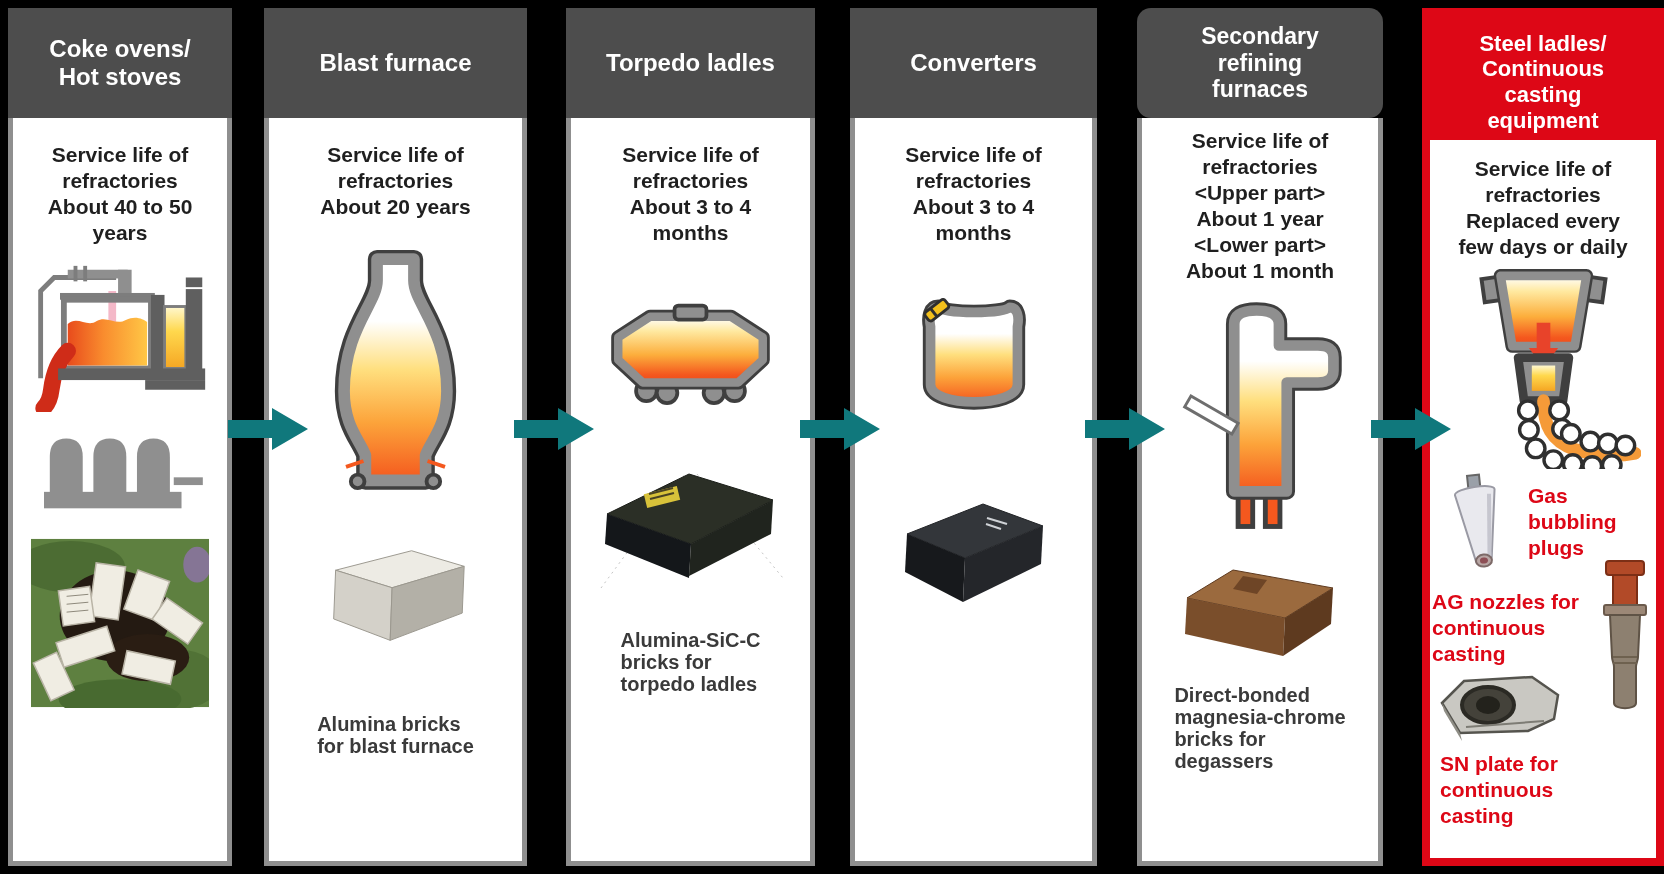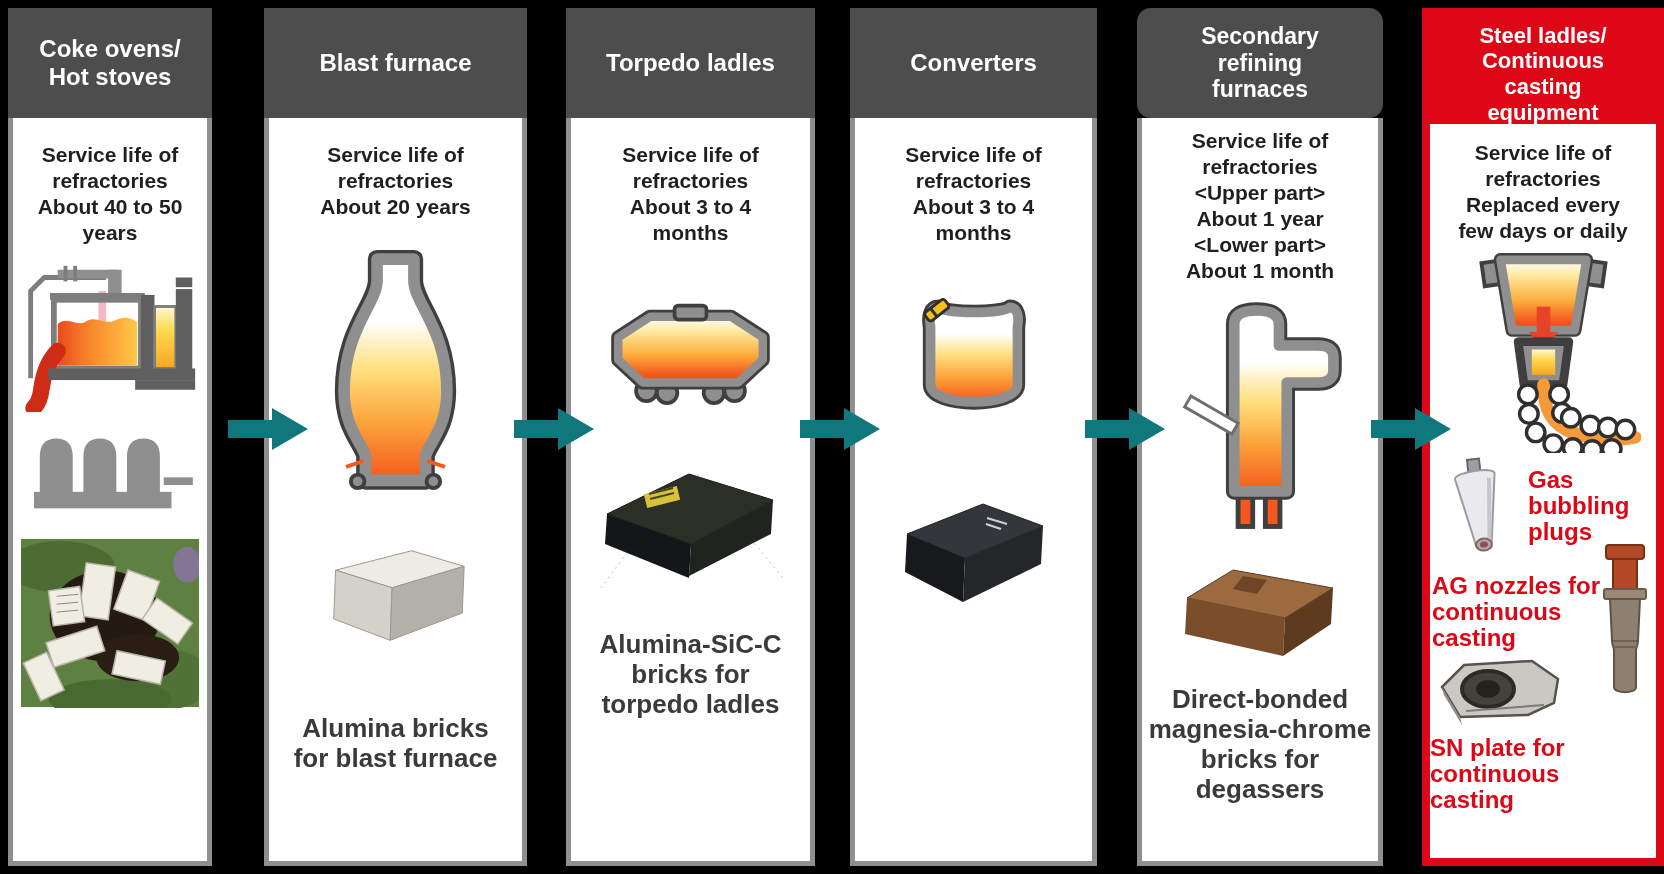--- a/index.html
+++ b/index.html
@@ -7,27 +7,27 @@
   .stage{position:relative;width:1664px;height:874px;background:#000;overflow:hidden;
          font-family:"Liberation Sans","DejaVu Sans",sans-serif;}
   .pre{white-space:pre-line;}
   .col{position:absolute;top:8px;height:858px;display:flex;flex-direction:column;}
   .hdr{height:110px;background:#4d4d4d;color:#ffffff;display:flex;align-items:center;
        justify-content:center;text-align:center;font-weight:bold;line-height:1.16;}
   .fs24{font-size:24px;} .fs23{font-size:23px;border-radius:14px;} .fs22{font-size:22px;}
   .body{flex:1;background:#ffffff;border:5px solid #8f8f8f;border-top:none;
         display:flex;flex-direction:column;align-items:center;overflow:hidden;}
   .col-red{background:#dd0716;padding:0 8px 8px 8px;}
-  .col-red .hdr{background:#dd0716;height:116px;padding-top:16px;}
+  .col-red .hdr{background:#dd0716;height:132px;padding-top:16px;}
   .col-red .body{border:none;}
   .life{margin-top:24px;font-size:21px;line-height:26px;font-weight:bold;color:#1f1f1f;text-align:center;}
-  .cap{font-size:26px;line-height:30px;font-weight:bold;color:#3a3a3a;text-align:center;}
+  .cap{font-size:20px;line-height:22px;font-weight:bold;color:#3a3a3a;}
   .arrow{position:absolute;top:406px;z-index:6;}
   .gallery{position:relative;width:100%;flex:1;}
-  .redlab{position:absolute;font-size:24px;line-height:26px;font-weight:bold;color:#dd0716;text-align:left;}
+  .redlab{position:absolute;font-size:21px;line-height:26px;font-weight:bold;color:#dd0716;text-align:left;}
   svg{display:block;}
 </style>
 </head>
 <body>
 
 <div class="stage">
 
   <svg width="0" height="0" style="position:absolute">
     <defs>
       <linearGradient id="gradMelt" x1="0" y1="0" x2="0" y2="1">
@@ -50,21 +50,21 @@
         <stop offset="1" stop-color="#f5a623"></stop>
       </linearGradient>
       <linearGradient id="gradMeltH" x1="0" y1="0" x2="1" y2="0">
         <stop offset="0" stop-color="#e84b1c"></stop>
           <stop offset="0.45" stop-color="#f98c2e"></stop>
         <stop offset="1" stop-color="#ffc746"></stop>
       </linearGradient>
     </defs>
   </svg>
 
-  <section class="col" style="left:8px;width:204px;">
+  <section class="col" style="left:8px;width:224px;">
     <header class="hdr fs24">
       <div class="pre">Coke ovens/
 Hot stoves</div>
     </header>
     <div class="body">
       <div class="life pre">Service life of
 refractories
 About 40 to 50
 years</div>
 
@@ -335,21 +335,21 @@
             </g>
         </svg>
 
         <svg width="128" height="82" viewBox="0 0 128 82" style="position:absolute;left:6px;top:196px">
           <polygon points="6,38 28,16 96,12 122,30 118,54 92,66 24,68" fill="#c9c8c2" stroke="#55544e" stroke-width="2.5"></polygon>
           <polygon points="6,38 24,68 26,76 8,46" fill="#8f8e86"></polygon>
           <ellipse cx="52" cy="40" rx="26" ry="18" fill="#44423a" stroke="#2b2a24" stroke-width="4"></ellipse>
           <ellipse cx="52" cy="40" rx="12" ry="9" fill="#23221c"></ellipse>
           <line x1="30" y1="62" x2="108" y2="56" stroke="#7d7c74" stroke-width="2"></line>
         </svg>
-        <div class="redlab pre" style="left:0;top:282px;">SN plate for
+        <div class="redlab pre" style="left:10px;top:282px;">SN plate for
 continuous
 casting</div>
       </div>
     </div>
   </section>
 
   <svg class="arrow" style="left:228px" width="80" height="46" viewBox="0 0 80 46">
     <path d="M0,14 H44 V2 L80,23 L44,44 V32 H0 Z" fill="#10787c"></path>
     </svg>
   <svg class="arrow" style="left:514px" width="80" height="46" viewBox="0 0 80 46">

